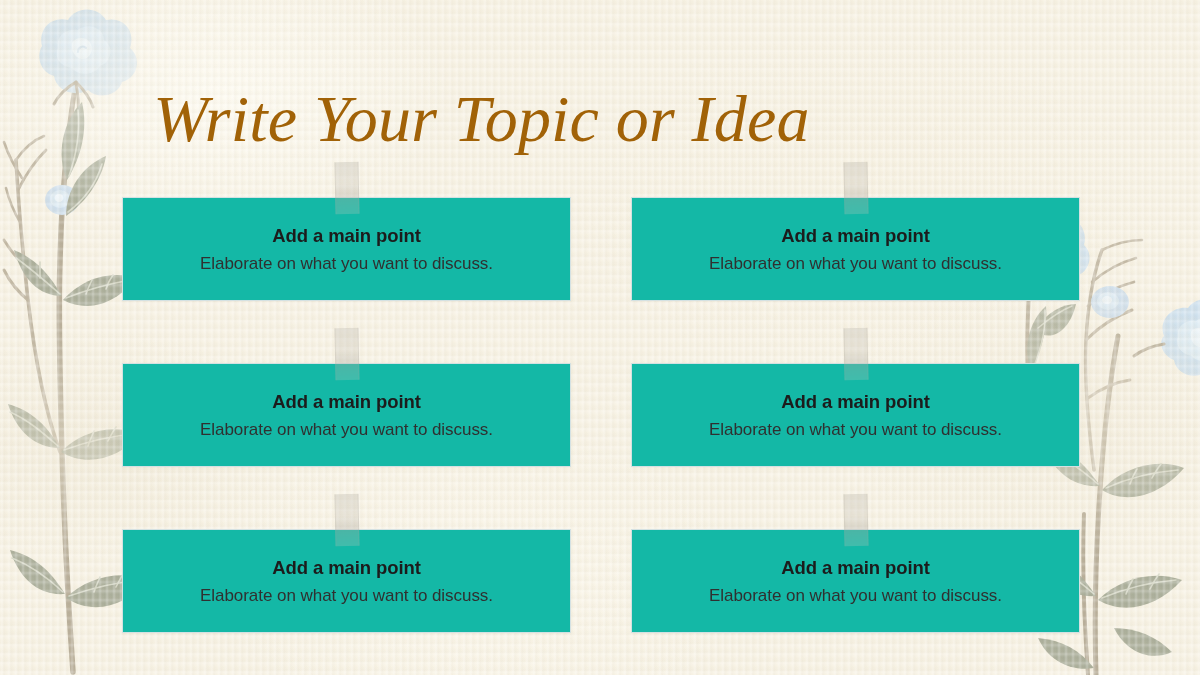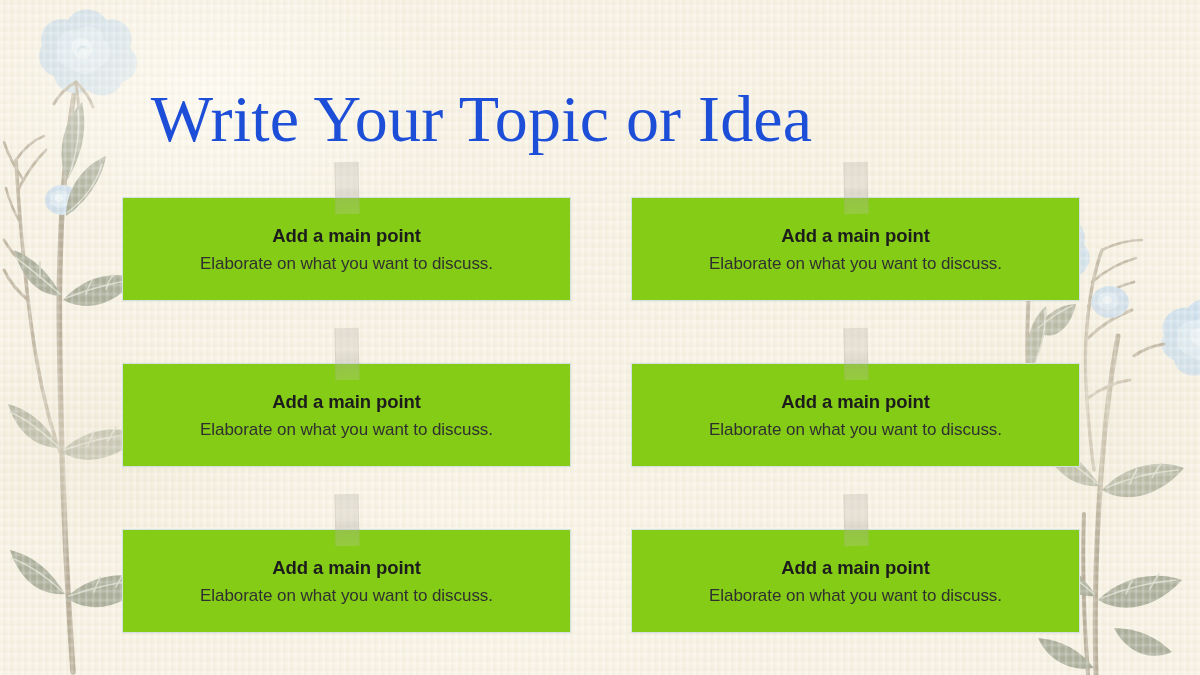--- a/index.html
+++ b/index.html
@@ -65,40 +65,41 @@
     top: 38px;
     left: 0;
     width: 963px;
     text-align: center;
     z-index: 4;
     font-family: "Liberation Serif", serif;
     font-size: 66px;
     line-height: 1.12;
     font-weight: 400;
     letter-spacing: .2px;
-    color: #1d4ed8;
+    color: #a16207;
     white-space: nowrap;
+    font-style: italic;
   }
 
   
   .grid {
     position: absolute;
     left: 122px;
     top: 197px;
     width: 958px;
     z-index: 3;
     display: grid;
     grid-template-columns: 449px 449px;
     grid-template-rows: 104px 104px 104px;
     column-gap: 60px;
     row-gap: 62px;
   }
   .card {
     position: relative;
-    background: #84cc16;
+    background: #14b8a6;
     border: 1px solid #d4e1e2;
     box-sizing: border-box;
     display: flex;
     flex-direction: column;
     align-items: center;
     justify-content: center;
     box-shadow: 0 1px 2px rgba(120,112,92,.06);
   }
   .tape {
     position: absolute;

